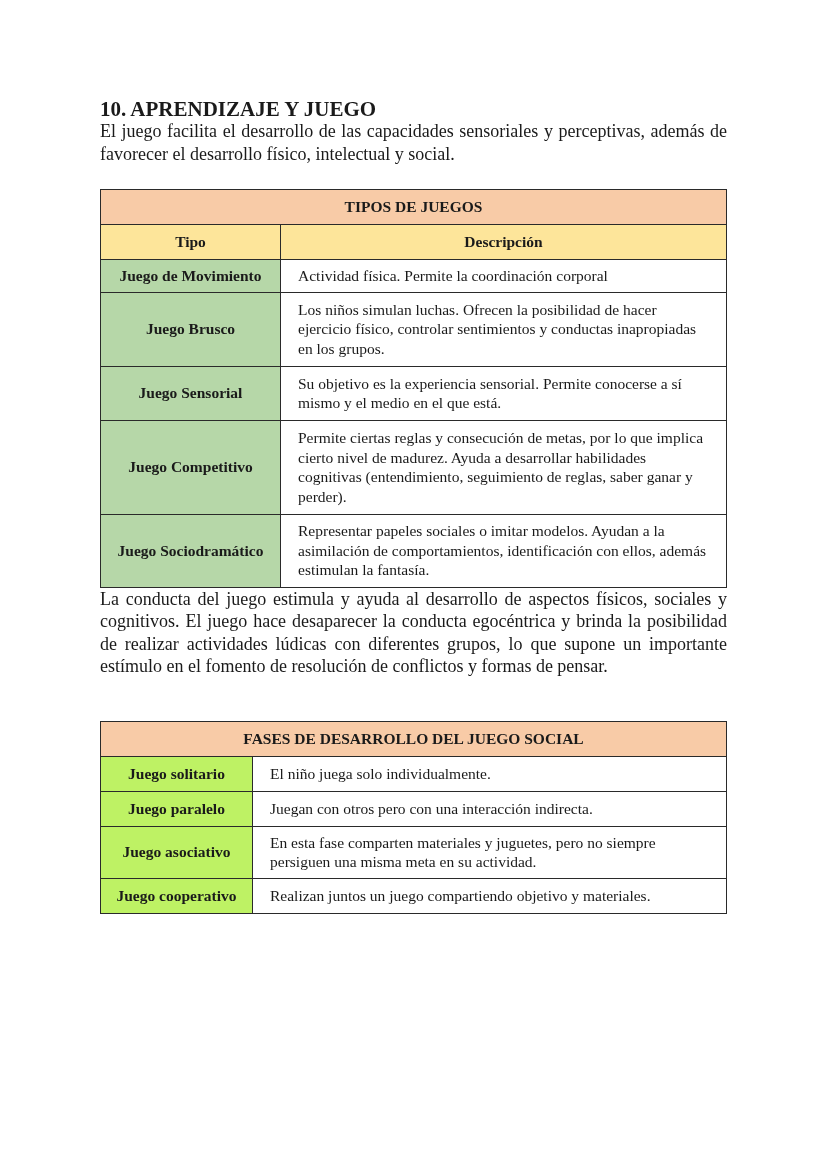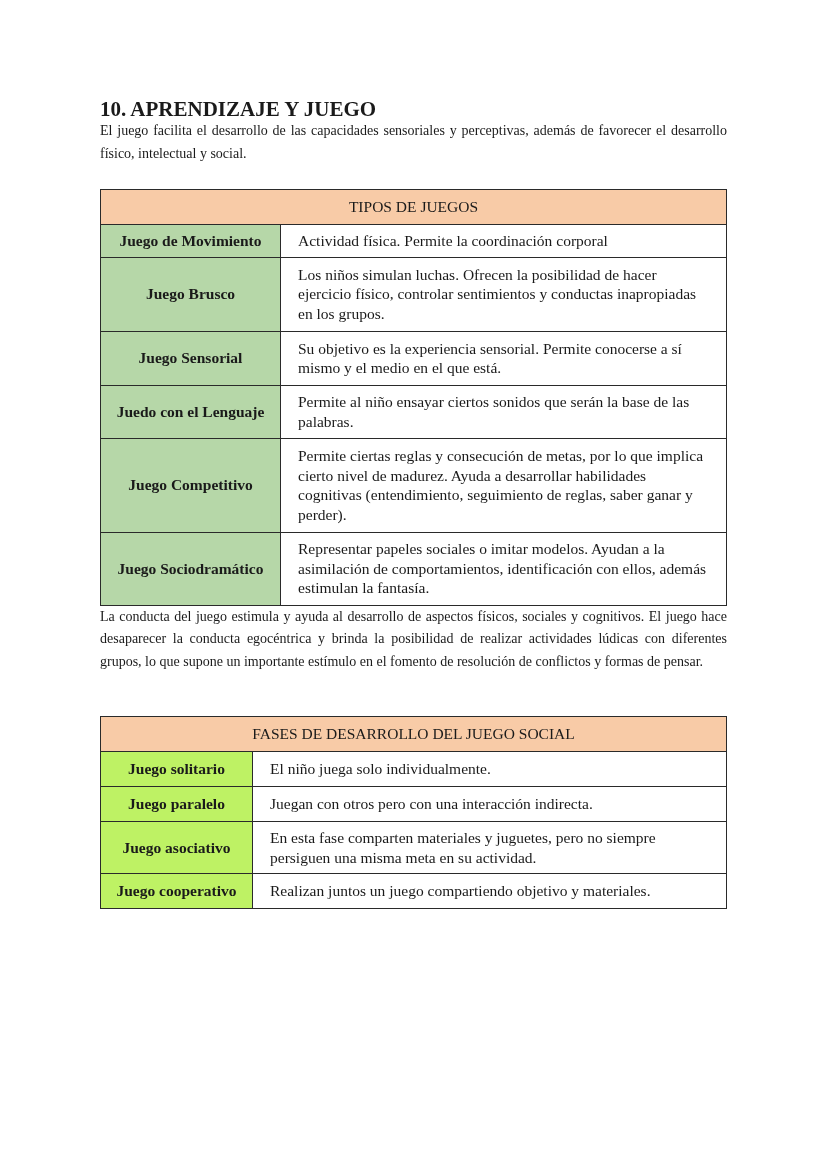--- a/index.html
+++ b/index.html
@@ -21,40 +21,40 @@
       top: 99px;
       width: 627px;
     }
     .section-title {
       font-weight: bold;
       font-size: 21px;
       line-height: 21px;
       margin: 0;
     }
     .para {
-      font-size: 14px;
+      font-size: 18px;
       line-height: 22.5px;
       text-align: justify;
       margin: 0;
     }
     table {
       border-collapse: collapse;
       width: 627px;
       font-size: 15.5px;
     }
     td, th {
       border: 1.5px solid #2a2a2a;
       padding: 0 7px;
       line-height: 19.5px;
       vertical-align: middle;
     }
     .t-header {
       background: #f8cba7;
       text-align: center;
-      font-weight: normal;
+      font-weight: bold;
       height: 34px;
     }
     .t-subhead {
       background: #fde59a;
       text-align: center;
       font-weight: bold;
       height: 34px;
     }
     .type-cell {
       background: #b6d7a8;
@@ -87,35 +87,35 @@
 
   <table id="table1">
     <colgroup>
       <col class="col-type">
       <col>
     </colgroup>
     <tbody>
         <tr>
       <td colspan="2" class="t-header">TIPOS DE JUEGOS</td>
     </tr>
+    <tr>
+      <td class="t-subhead">Tipo</td>
+      <td class="t-subhead">Descripción</td>
+    </tr>
     <tr style="height:18px">
       <td class="type-cell">Juego de Movimiento</td>
       <td class="desc-cell">Actividad física. Permite la coordinación corporal</td>
     </tr>
     <tr style="height:74px">
       <td class="type-cell">Juego Brusco</td>
       <td class="desc-cell">Los niños simulan luchas. Ofrecen la posibilidad de hacer ejercicio físico, controlar sentimientos y conductas inapropiadas en los grupos.</td>
     </tr>
     <tr style="height:54px">
       <td class="type-cell">Juego Sensorial</td>
       <td class="desc-cell">Su objetivo es la experiencia sensorial. Permite conocerse a sí mismo y el medio en el que está.</td>
-    </tr>
-    <tr style="height:53px">
-      <td class="type-cell">Juedo con el Lenguaje</td>
-      <td class="desc-cell">Permite al niño ensayar ciertos sonidos que serán la base de las palabras.</td>
     </tr>
     <tr style="height:94px">
       <td class="type-cell">Juego Competitivo</td>
       <td class="desc-cell">Permite ciertas reglas y consecución de metas, por lo que implica cierto nivel de madurez. Ayuda a desarrollar habilidades cognitivas (entendimiento, seguimiento de reglas, saber ganar y perder).</td>
     </tr>
     <tr style="height:73px">
       <td class="type-cell">Juego Sociodramático</td>
       <td class="desc-cell">Representar papeles sociales o imitar modelos. Ayudan a la asimilación de comportamientos, identificación con ellos, además estimulan la fantasía.</td>
     </tr>
   </tbody>

